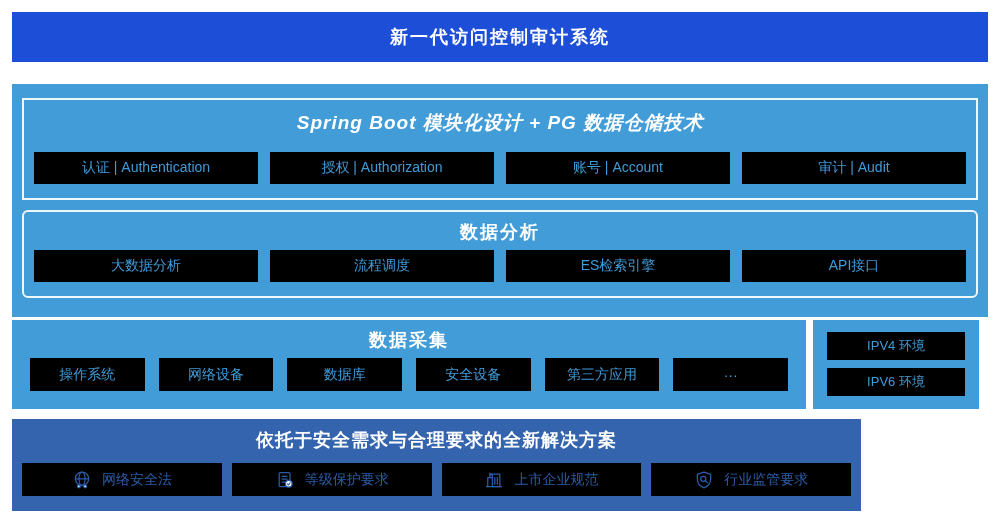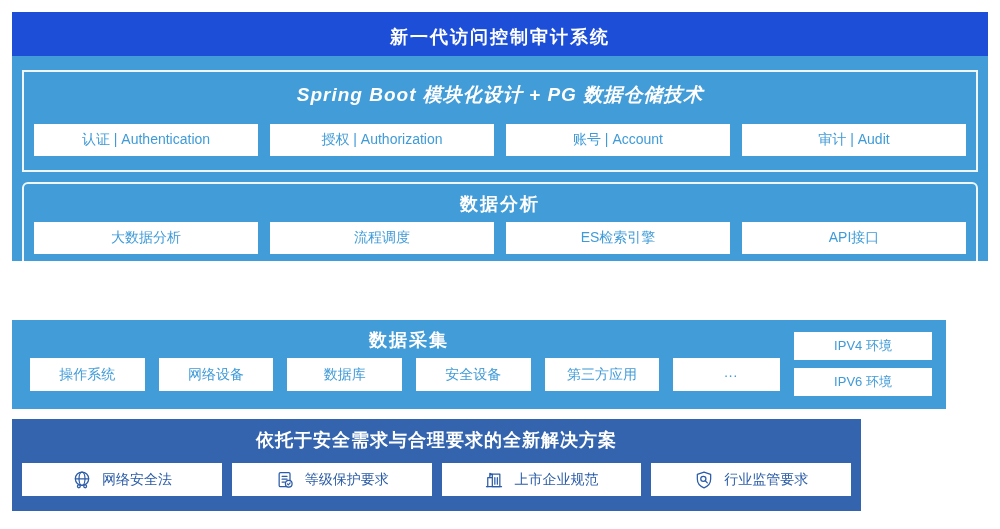--- a/index.html
+++ b/index.html
@@ -11,55 +11,55 @@
   .abs{position:absolute;box-sizing:border-box;}
 
   
   .banner{
     left:12px;top:12px;width:976px;height:50px;background:#1d4ed8;
     display:flex;align-items:center;justify-content:center;
     color:#ffffff;font-size:18px;font-weight:bold;letter-spacing:2px;
   }
 
   
-  .platform{left:12px;top:56px;width:976px;height:205px;background:#419CD8;}
+  .platform{left:12px;top:84px;width:976px;height:233px;background:#419CD8;}
   .inner{
     position:absolute;left:10px;right:10px;box-sizing:border-box;
     border:2px solid rgba(255,255,255,0.92);
   }
   .inner1{top:14px;height:102px;}
   .inner2{top:126px;height:88px;border-radius:6px;}
   .inner-title{
     text-align:center;color:#ffffff;font-weight:bold;
   }
   .inner1 .inner-title{margin-top:10px;font-size:19px;font-style:italic;letter-spacing:1px;}
   .inner2 .inner-title{margin-top:8px;font-size:18px;letter-spacing:2px;}
   .row{
     position:absolute;left:10px;right:10px;display:flex;gap:12px;height:32px;
   }
   .inner1 .row{top:52px;}
   .inner2 .row{top:38px;}
 
   .wbox{
-    flex:1;background:#ffffff;display:flex;align-items:center;justify-content:center;
+    flex:1;background:#000000;display:flex;align-items:center;justify-content:center;
     font-size:14px;white-space:nowrap;
   }
   .lt{color:#3F9BD8;}
   .dk{color:#2B5CA8;}
 
   
   .collect{left:12px;top:320px;width:794px;height:89px;background:#419CD8;}
   .sec-title{
     text-align:center;color:#ffffff;font-weight:bold;font-size:18px;letter-spacing:2px;
   }
   .collect .sec-title{margin-top:8px;}
   .collect .row{left:18px;right:18px;top:38px;height:33px;gap:14px;}
 
   
-  .env{left:780px;top:320px;width:166px;height:89px;background:#419CD8;}
+  .env{left:813px;top:320px;width:166px;height:89px;background:#419CD8;}
   .env .wbox{
     position:absolute;left:14px;right:14px;height:28px;flex:none;font-size:13px;
   }
   .env .wbox.e1{top:12px;}
   .env .wbox.e2{top:48px;}
 
   
   .solution{left:12px;top:419px;width:849px;height:92px;background:#3464AD;}
   .solution .sec-title{margin-top:9px;letter-spacing:1px;}
   .solution .row{left:10px;right:10px;top:44px;height:33px;gap:10px;border-radius:15px;}

